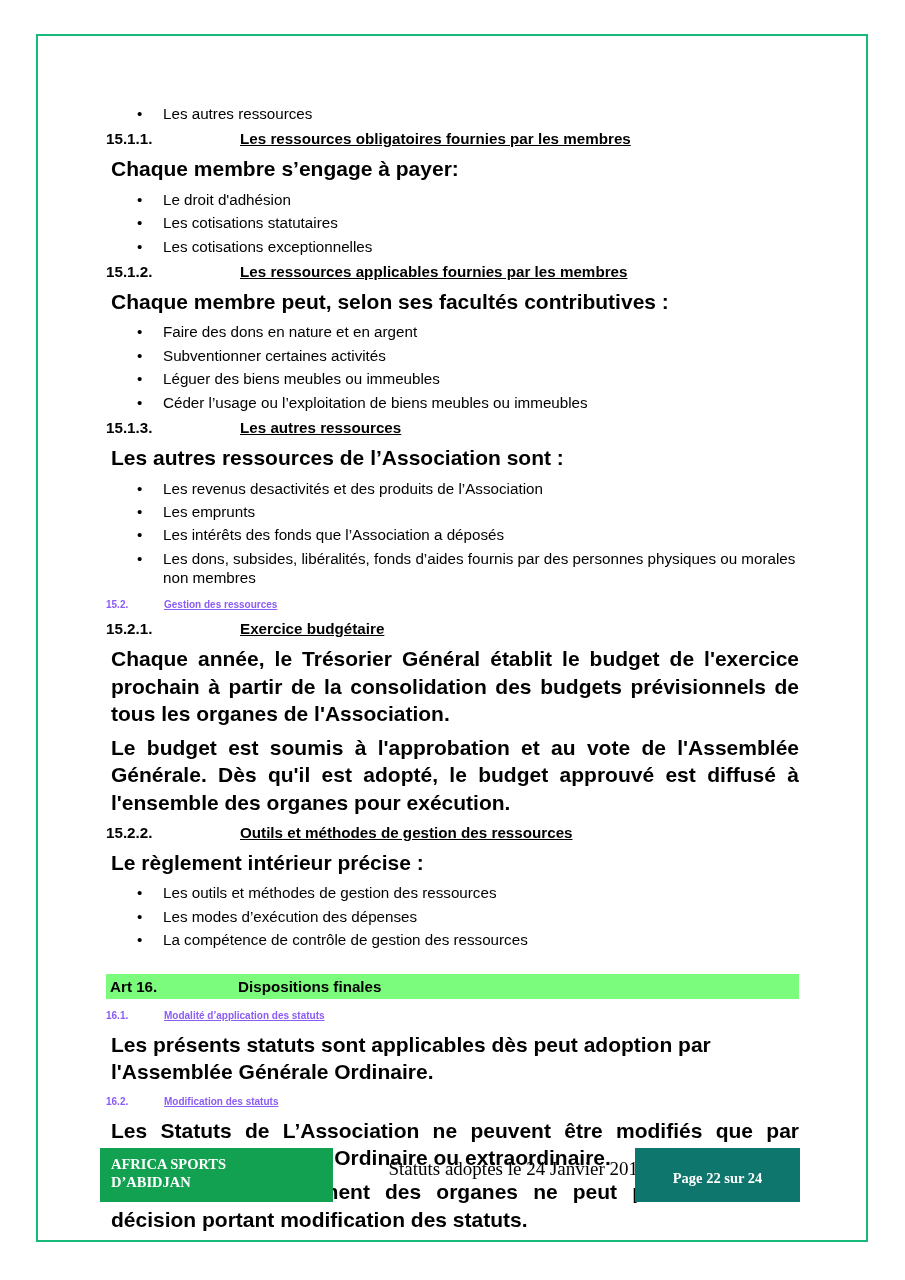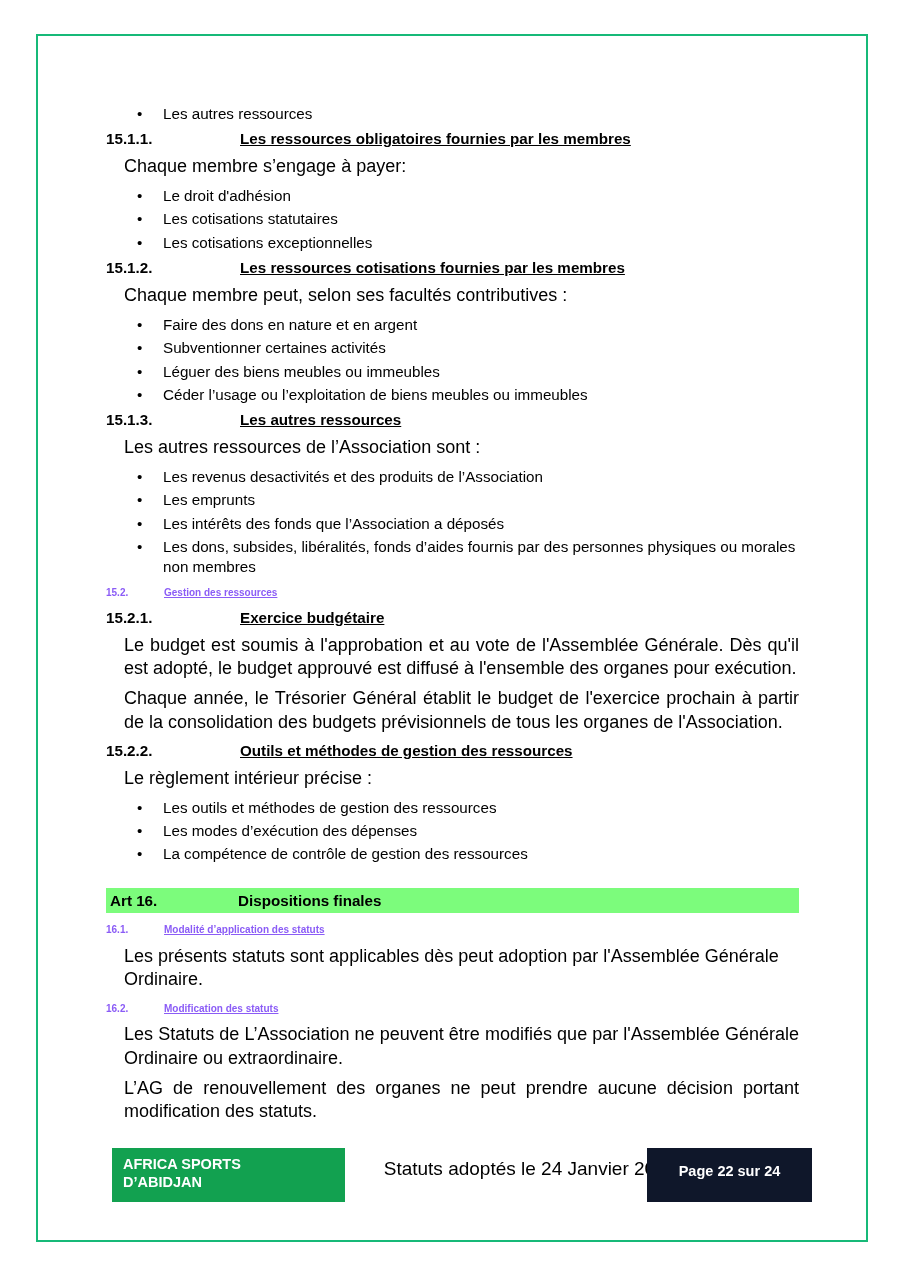--- a/index.html
+++ b/index.html
@@ -41,24 +41,25 @@
   
   .content {
     position: absolute;
     left: 106px;
     top: 104px;
     width: 693px;
   }
 
   
   .para {
-    font-size: 18px;
+    font-size: 21px;
     line-height: 1.30;
-    margin: 0 0 7px 18px;
+    margin: 0 0 7px 5px;
     text-align: left;
+    font-weight: bold;
   }
   .para.justify {
     text-align: justify;
     text-justify: inter-word;
   }
 
   
   .bullets {
     list-style: none;
     margin: 0 0 6px 0;
@@ -128,24 +129,25 @@
     gap: 24px;
   }
   .art-banner .num {
     width: 104px;
     flex: 0 0 104px;
   }
 
   
   .footer {
     position: absolute;
-    left: 112px;
+    left: 100px;
     top: 1148px;
     width: 588px;
     height: 56px;
+    font-family: Liberation Serif, serif;
   }
   .footer-org {
     position: absolute;
     left: 0;
     top: 0;
     width: 233px;
     height: 54px;
     background: #17a css;
     background: #12a150;
     color: #ffffff;
@@ -163,27 +165,27 @@
     text-align: center;
     font-size: 19px;
     line-height: 1.2;
   }
   .footer-page {
     position: absolute;
     left: 535px;
     top: 0;
     width: 165px;
     height: 54px;
-    background: #0f172a;
+    background: #0f766e;
     color: #ffffff;
     font-weight: bold;
     font-size: 14.5px;
     line-height: 1.2;
     text-align: center;
-    padding-top: 15px;
+    padding-top: 22px;
     box-sizing: border-box;
   }
 </style>
 </head>
 <body>
 
 <div class="page-frame">
   <div class="page-frame-inner"></div>
 </div>
 
@@ -211,21 +213,21 @@
       <span>Les cotisations statutaires</span>
     </li>
     <li>
       <span class="bullet-dot">•</span>
       <span>Les cotisations exceptionnelles</span>
     </li>
   </ul>
 
   <div class="subhead">
     <span class="num">15.1.2.</span>
-    <span class="title">Les ressources cotisations fournies par les membres</span>
+    <span class="title">Les ressources applicables fournies par les membres</span>
   </div>
   <p class="para">Chaque membre peut, selon ses facultés contributives :</p>
   <ul class="bullets">
     <li>
       <span class="bullet-dot">•</span>
       <span>Faire des dons en nature et en argent</span>
     </li>
     <li>
       <span class="bullet-dot">•</span>
       <span>Subventionner certaines activités</span>
@@ -266,22 +268,22 @@
 
   <div class="redhead">
     <span class="num">15.2.</span>
     <span class="title">Gestion des ressources</span>
   </div>
 
   <div class="subhead">
     <span class="num">15.2.1.</span>
     <span class="title">Exercice budgétaire</span>
   </div>
+  <p class="para justify">Chaque année, le Trésorier Général établit le budget de l'exercice prochain à partir de la consolidation des budgets prévisionnels de tous les organes de l'Association.</p>
   <p class="para justify">Le budget est soumis à l'approbation et au vote de l'Assemblée Générale. Dès qu'il est adopté, le budget approuvé est diffusé à l'ensemble des organes pour exécution.</p>
-  <p class="para justify">Chaque année, le Trésorier Général établit le budget de l'exercice prochain à partir de la consolidation des budgets prévisionnels de tous les organes de l'Association.</p>
 
   <div class="subhead">
     <span class="num">15.2.2.</span>
     <span class="title">Outils et méthodes de gestion des ressources</span>
   </div>
   <p class="para">Le règlement intérieur précise :</p>
   <ul class="bullets">
     <li>
       <span class="bullet-dot">•</span>
       <span>Les outils et méthodes de gestion des ressources</span>

